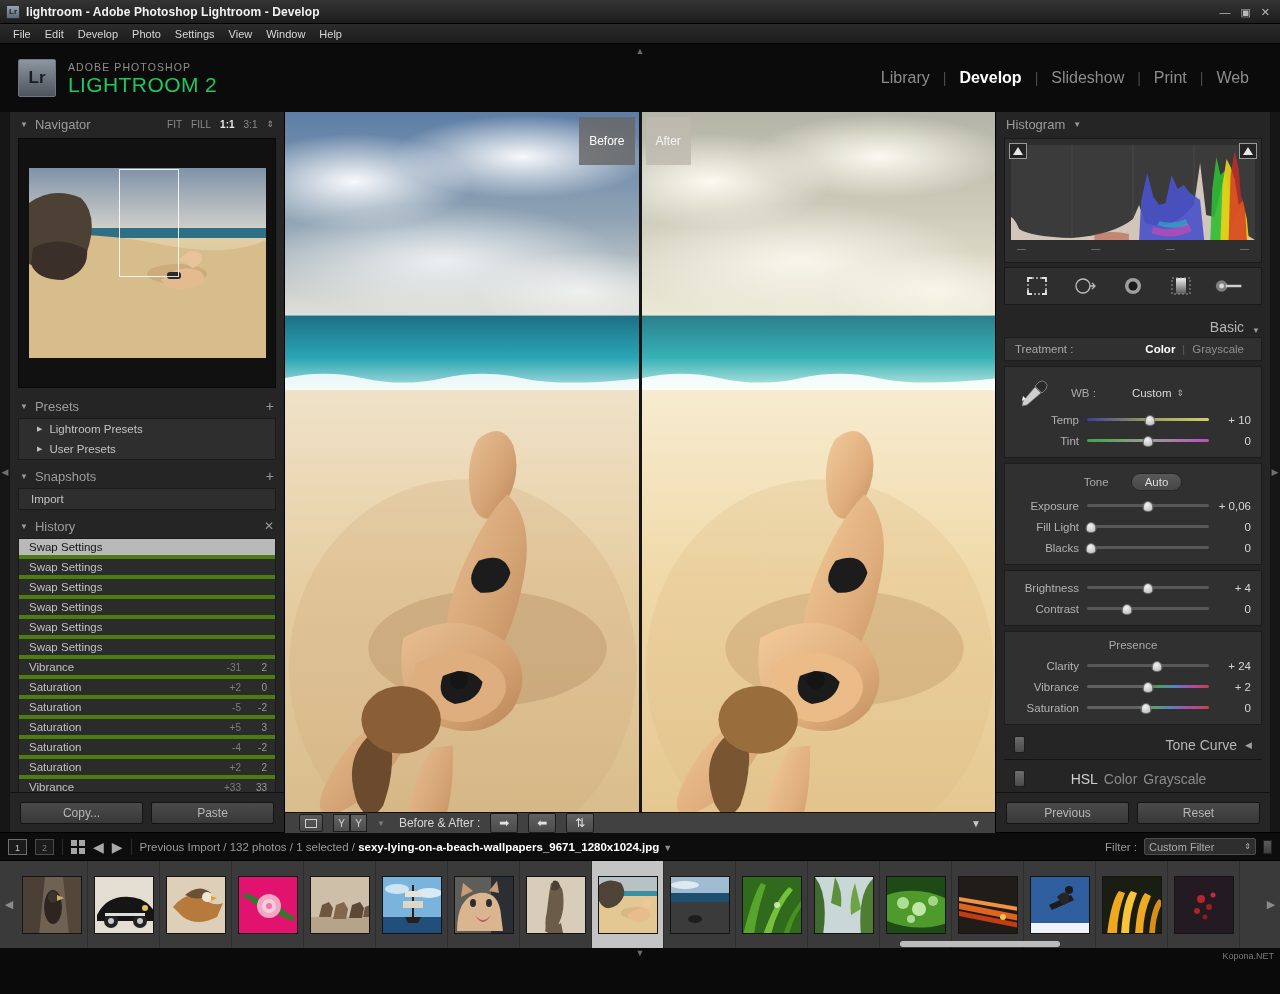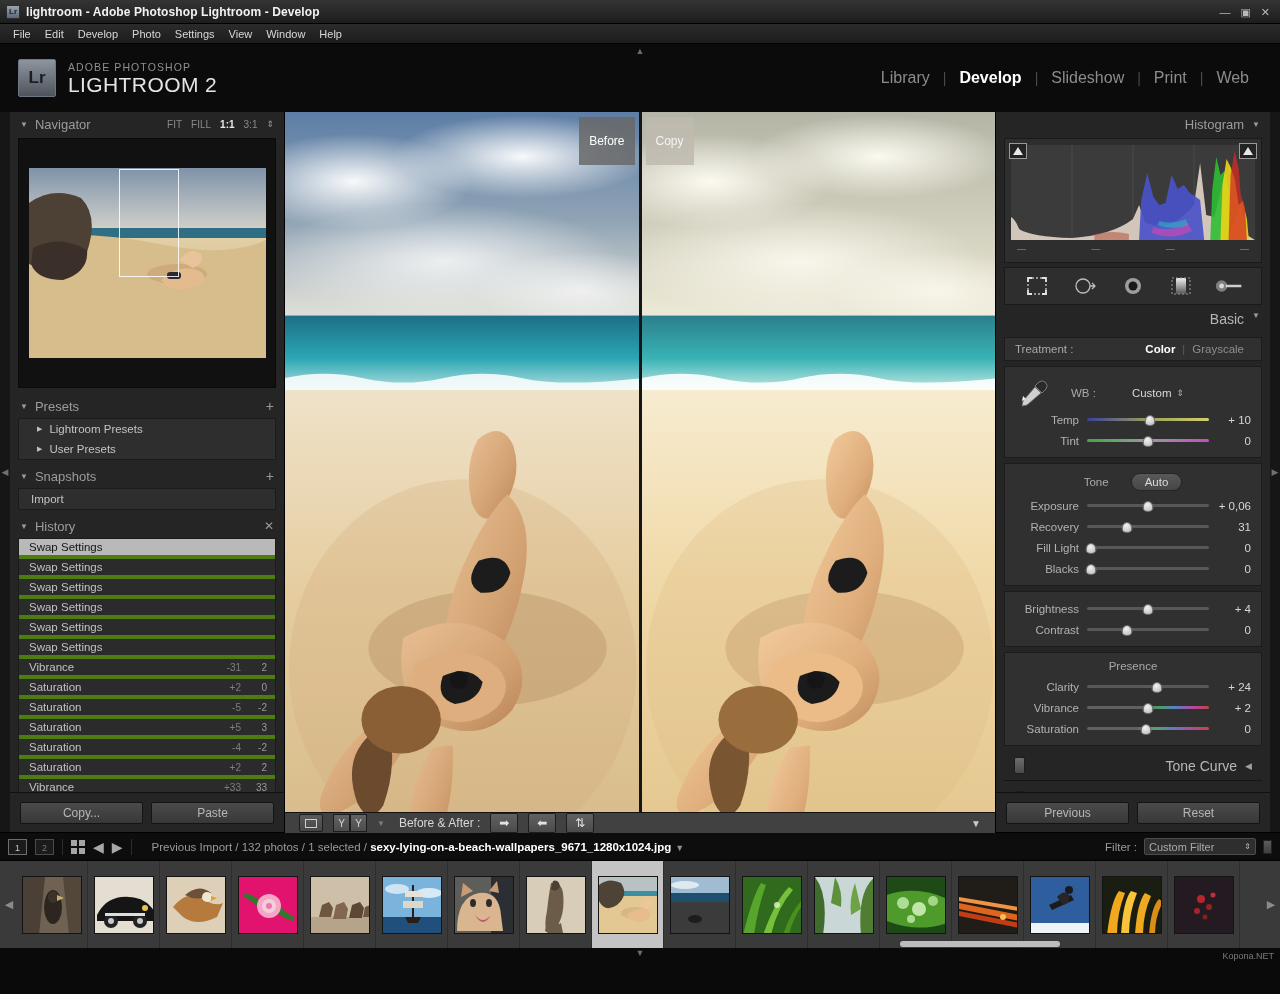--- a/index.html
+++ b/index.html
@@ -44,21 +44,21 @@
     display: flex; align-items: center; padding: 0 18px;
   }
   .logo-wrap { display: flex; align-items: center; gap: 12px; }
   .logo-badge {
     width: 38px; height: 38px; border: 1px solid #6d7682;
     background: linear-gradient(#8d959f, #4e545c);
     display: flex; align-items: center; justify-content: center;
     color: #1a1d21; font-size: 17px; font-weight: bold; border-radius: 2px;
   }
   .logo-text .l1 { color: #8f8f8f; font-size: 10.5px; letter-spacing: 1.1px; line-height: 12px;}
-  .logo-text .l2 { color: #e5e5e5; font-size: 21px; letter-spacing: .4px; line-height: 23px; }
+  .logo-text .l2 { color: #22c55e; font-size: 21px; letter-spacing: .4px; line-height: 23px; }
   .modules { margin-left: auto; display: flex; align-items: center; gap: 0; }
   .modules .m {
     color: #8c8c8c; font-size: 16px; padding: 0 13px; cursor: pointer;
   }
   .modules .m.active { color: #fff; font-weight: bold; }
   .modules .sep { color: #4a4a4a; font-size: 14px; }
   .topcaret {
     position: absolute; left: 50%; top: 2px; transform: translateX(-50%);
     color: #6a6a6a; font-size: 9px;
   }
@@ -80,21 +80,21 @@
 
   .sect-head {
     display: flex; align-items: center; height: 24px;
     padding: 0 10px; color: #9c9c9c; font-size: 13px;
     background: #252525; cursor: pointer;
   }
   .sect-head .tri { font-size: 8px; margin-right: 7px; color: #9a9a9a; }
   .sect-head .nm { flex: 1; }
   .sect-head .plus { font-size: 14px; color: #9a9a9a; }
   .sect-head .x { font-size: 12px; color: #9a9a9a; }
-  .sect-head.rightal { justify-content: flex-end; }
+  .sect-head.rightal { }
   .sect-head.rightal .nm { flex: none; text-align: right; }
 
   .nav-modes { display: flex; align-items: center; gap: 9px; font-size: 10px; color: #8a8a8a; }
   .nav-modes .nm-i { cursor: pointer; }
   .nav-modes .nm-i.on { color: #e9e9e9; font-weight: bold; }
   .nav-modes .stepper { color: #9a9a9a; font-size: 9px; }
 
   .nav-box {
     margin: 2px 8px 6px; height: 250px; background: #111;
     border: 1px solid #0a0a0a; display: flex; align-items: center; justify-content: center;
@@ -193,21 +193,21 @@
   .histo-ticks { display: flex; justify-content: space-between; padding: 4px 6px 0; }
   .histo-ticks span { color: #8b8b8b; font-size: 9px; }
 
   .toolstrip {
     margin: 4px 8px 6px; height: 38px; background: #2e2e2e; border: 1px solid #1a1a1a;
     display: flex; align-items: center; justify-content: space-around; padding: 0 8px;
   }
   .tool { width: 28px; height: 24px; display:flex; align-items:center; justify-content:center; cursor:pointer; }
 
   .basic-head {
-    height: 24px; background: #252525; display: flex; align-items: flex-start;
+    height: 24px; background: #252525; display: flex; align-items: flex-end;
     justify-content: flex-end; padding: 0 10px; color: #b5b5b5; font-size: 14px;
   }
   .basic-head .tri { margin-left: 8px; font-size: 8px; color: #9a9a9a; }
   .grp {
     margin: 0 8px 5px; background: #303030; border: 1px solid #1c1c1c; padding: 6px 0;
   }
   .row { display: flex; align-items: center; height: 21px; padding: 0 10px; }
   .row .lbl { width: 72px; text-align: right; color: #b2b2b2; font-size: 11.5px; padding-right: 8px;}
   .row .val { width: 42px; text-align: right; color: #d6d6d6; font-size: 11.5px; }
   .slider { position: relative; flex: 1; height: 12px; display: flex; align-items: center; }
@@ -267,21 +267,21 @@
   .scrn-btn {
     width: 19px; height: 16px; border: 1px solid #6e6e6e; color: #c9c9c9;
     font-size: 9px; display: flex; align-items: flex-end; justify-content: center;
     background: #1b1b1b; cursor: pointer; line-height: 11px;
   }
   .scrn-btn.dim { border-color: #4a4a4a; color: #777; }
   .fs-div { width: 1px; height: 16px; background: #2c2c2c; }
   .grid-ic { display: grid; grid-template-columns: 6px 6px; grid-gap: 2px; cursor: pointer;}
   .grid-ic i { width: 6px; height: 6px; background: #a5a5a5; display: block;}
   .nav-ar { color: #a8a8a8; font-size: 14px; cursor: pointer; }
-  .crumb { color: #9a9a9a; font-size: 11.5px; margin-left: 12px; }
+  .crumb { color: #9a9a9a; font-size: 11.5px; }
   .crumb b { color: #fff; }
   .crumb .cv { color: #8e8e8e; font-size: 9px; margin-left: 4px; }
   .filter-wrap { margin-left: auto; display: flex; align-items: center; gap: 7px; }
   .filter-lbl { color: #9a9a9a; font-size: 11.5px; }
   .filter-sel {
     width: 112px; height: 17px; background: #2e2e2e; border: 1px solid #4d4d4d;
     color: #a9a9a9; font-size: 11px; display: flex; align-items: center;
     padding: 0 4px; border-radius: 2px; cursor: pointer;
   }
   .filter-sel .fstep { margin-left: auto; color: #bdbdbd; font-size: 8px; }
@@ -568,21 +568,21 @@
               <path d="M96,620 q-40,26 -22,76 q12,24 26,2 q14,-38 6,-78Z" fill="#6b4a2e"></path>
               <ellipse cx="118" cy="612" rx="40" ry="34" fill="#8a5f35"></ellipse>
               <path d="M160,568 q26,-12 40,6 q-4,20 -28,22 q-20,-6 -12,-28Z" fill="#1b1b1b"></path>
               <path d="M196,452 q26,-10 32,12 q-6,22 -30,20 q-18,-10 -2,-32Z" fill="#1c1c1c"></path>
               <circle cx="176" cy="572" r="9" fill="#151515"></circle>
             </g>
           </svg>
         </div>
 
         <div class="pane">
-          <div class="pane-label after">Copy</div>
+          <div class="pane-label after">After</div>
           <svg width="100%" height="100%" viewBox="0 0 358 705" preserveAspectRatio="xMidYMid slice">
             <defs>
               <linearGradient id="asky" x1="0" y1="0" x2="0" y2="1">
                 <stop offset="0%" stop-color="#b4b5a6"></stop>
                   <stop offset="45%" stop-color="#cfcdbb"></stop>
                 <stop offset="80%" stop-color="#e9e5d3"></stop>
                   <stop offset="100%" stop-color="#f6f2e2"></stop>
               </linearGradient>
               <linearGradient id="asea" x1="0" y1="0" x2="0" y2="1">
                 <stop offset="0%" stop-color="#2b7f8c"></stop>
@@ -776,28 +776,20 @@
           </div>
           <div class="row">
             <span class="lbl">Exposure</span>
             <span class="slider">
               <span class="track"></span>
               <span class="knob" style="left:50%"></span>
             </span>
             <span class="val">+ 0,06</span>
           </div>
           <div class="row">
-            <span class="lbl">Recovery</span>
-            <span class="slider">
-              <span class="track"></span>
-              <span class="knob" style="left:33%"></span>
-            </span>
-            <span class="val">31</span>
-          </div>
-          <div class="row">
             <span class="lbl">Fill Light</span>
             <span class="slider">
               <span class="track"></span>
               <span class="knob" style="left:3%"></span>
             </span>
             <span class="val">0</span>
           </div>
           <div class="row">
             <span class="lbl">Blacks</span>
             <span class="slider">

